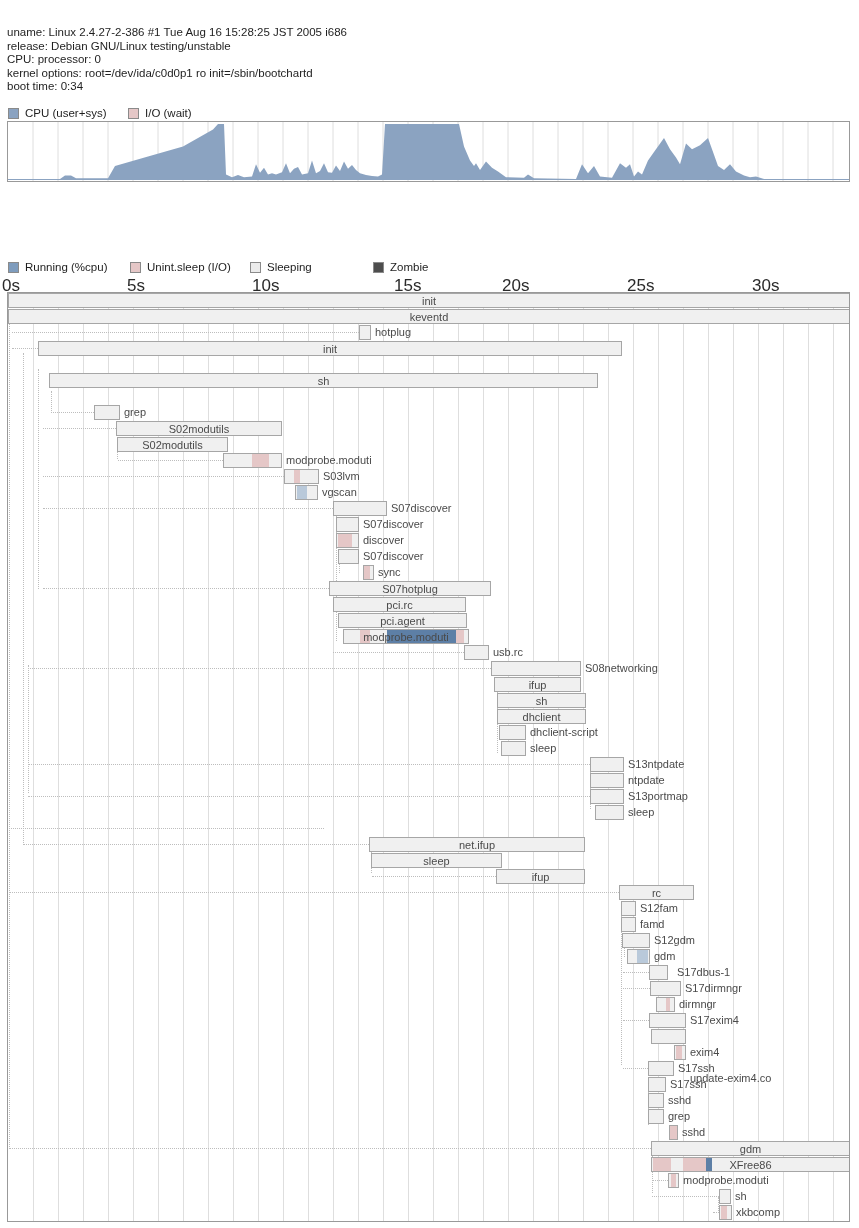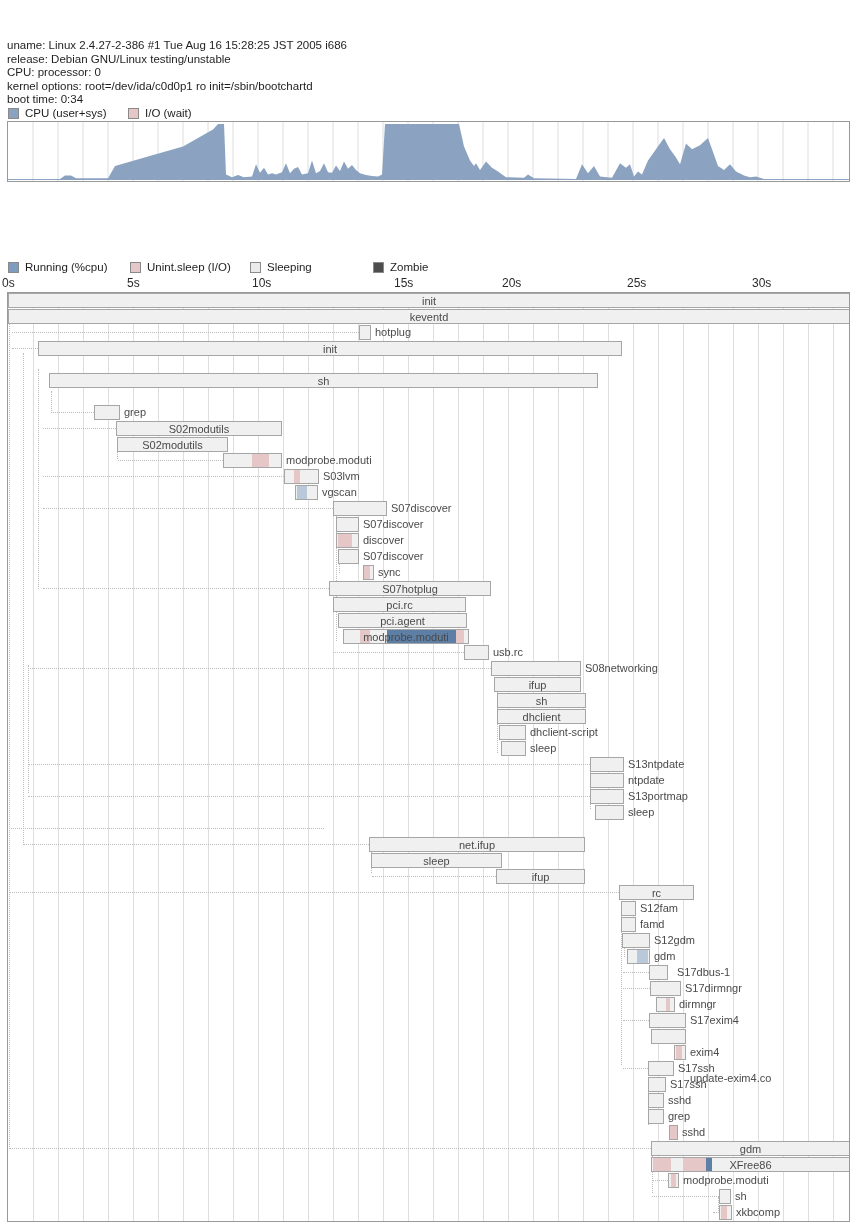--- a/index.html
+++ b/index.html
@@ -1,24 +1,24 @@
 <!DOCTYPE html>
 <html><head>
 <meta charset="utf-8">
 <style>
   html,body{margin:0;padding:0;background:#fff;}
   .page{position:relative;width:859px;height:1228px;background:#fff;
         font-family:"Liberation Sans","DejaVu Sans",sans-serif;overflow:hidden;}
   .title{position:absolute;left:5px;top:2px;font-size:15.5px;font-weight:bold;color:#000;
          white-space:pre;letter-spacing:.2px;}
-  .hline{position:absolute;left:7px;font-size:11.5px;color:#1e1e1e;white-space:pre;margin-top:13px;}
+  .hline{position:absolute;left:7px;font-size:11.5px;color:#1e1e1e;white-space:pre;}
   .legend-item{position:absolute;display:flex;align-items:center;font-size:11.5px;color:#1e1e1e;}
   .swatch{width:11px;height:11px;margin-right:6px;border:1px solid #8a8a8a;box-sizing:border-box;}
   .chart-frame{position:absolute;border:1px solid #999;box-sizing:border-box;background:#fff;overflow:hidden;}
-  .axis-label{position:absolute;font-size:12px;color:#2a2a2a;}
+  .axis-label{position:absolute;font-size:17px;color:#2a2a2a;}
   .gridline{position:absolute;top:0;bottom:0;width:0;border-left:1px solid #dedede;}
   .proc-bar{position:absolute;height:15px;background:#f0f0f0;border:1px solid #a6a6a6;
             box-sizing:border-box;display:flex;align-items:center;justify-content:center;
             font-size:11px;color:#4a4a4a;overflow:hidden;white-space:nowrap;}
   .proc-seg{position:absolute;top:0;height:13px;}
   .rlabel{position:absolute;font-size:11px;color:#4a4a4a;white-space:nowrap;line-height:15px;}
   .conn{position:absolute;height:0;border-top:1px dotted #bdbdbd;}
   .vconn{position:absolute;width:0;border-left:1px dotted #bdbdbd;}
 </style>
 </head>

